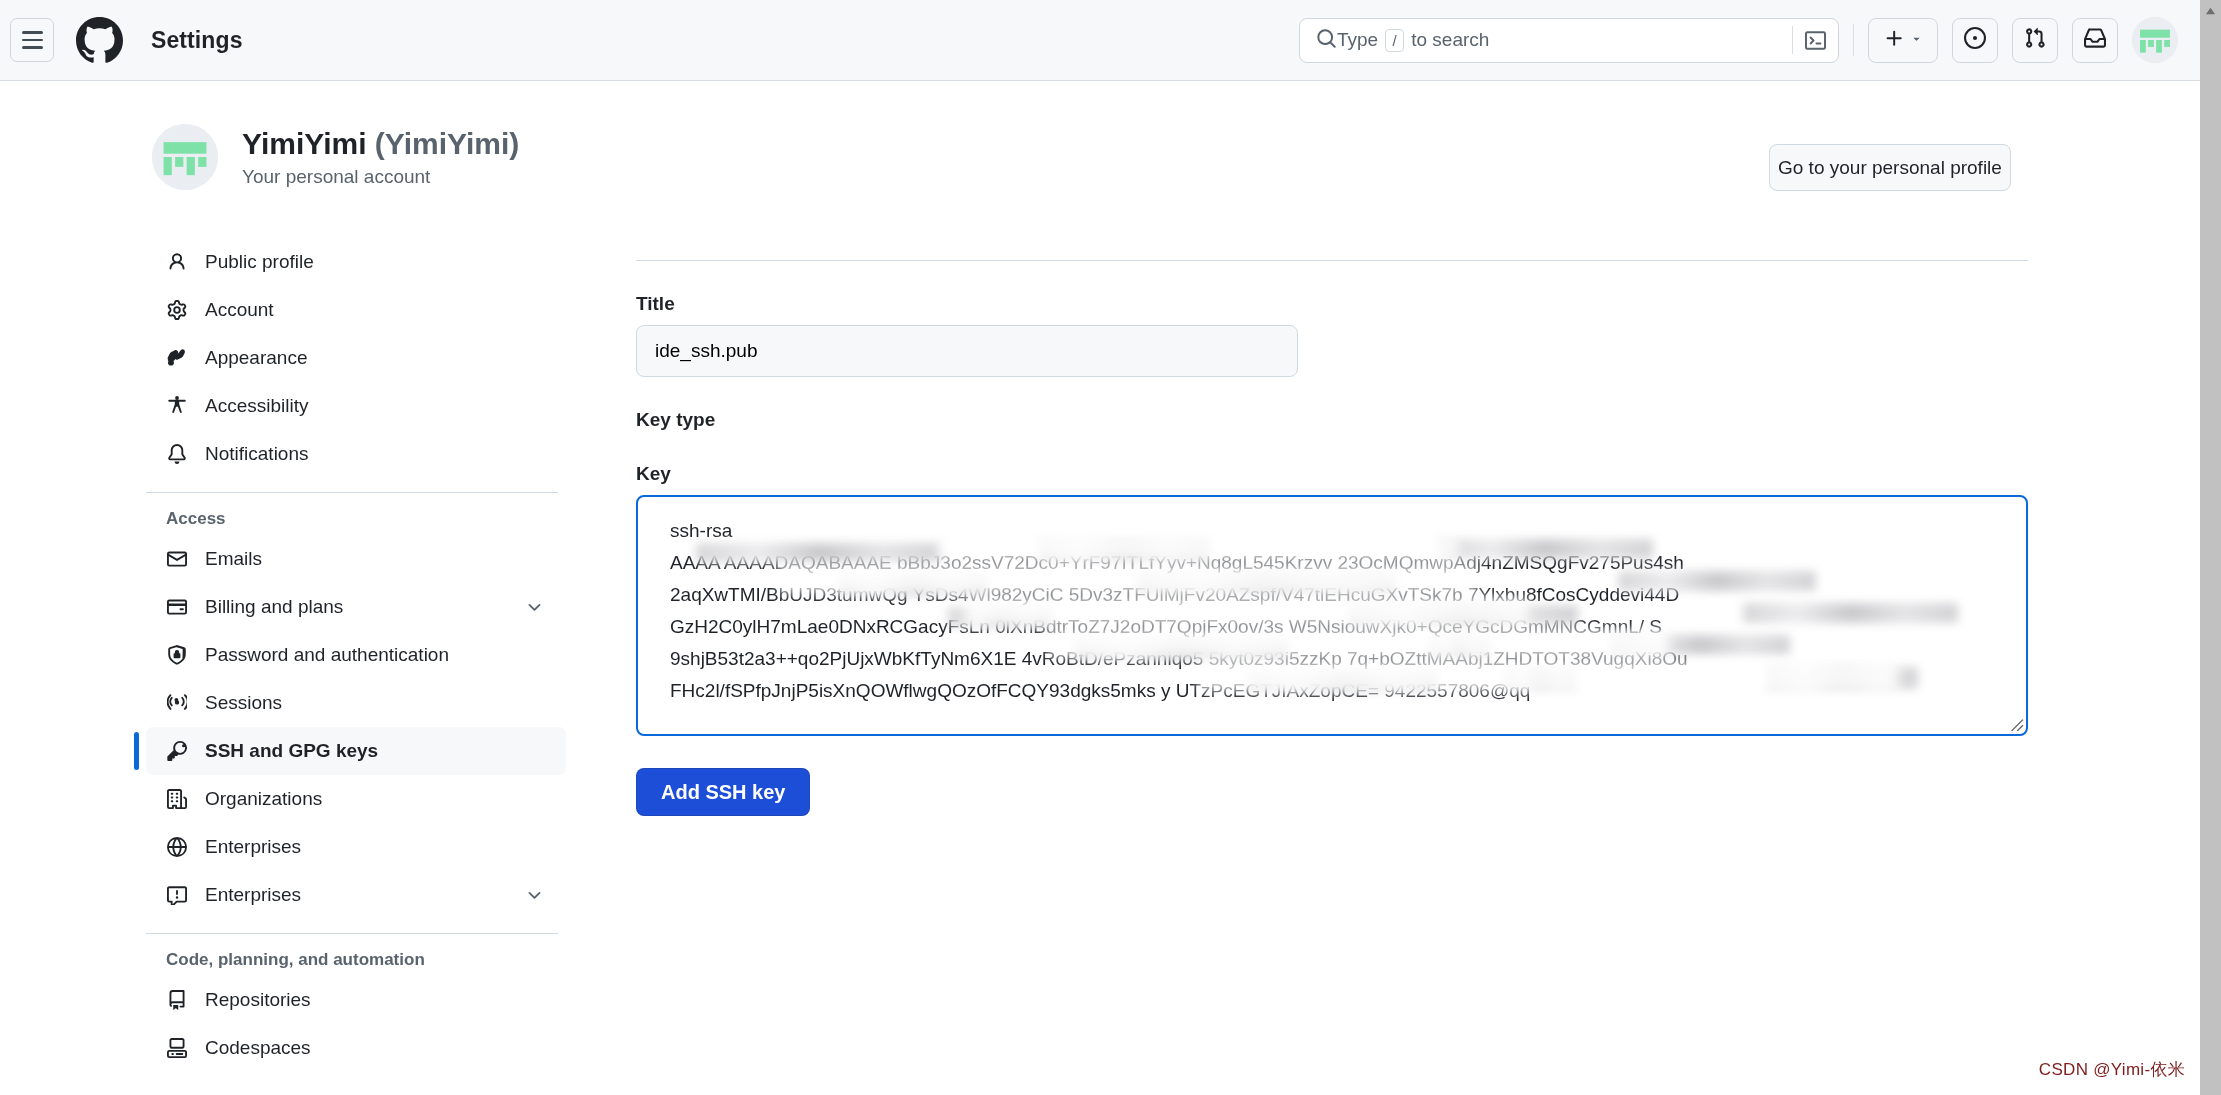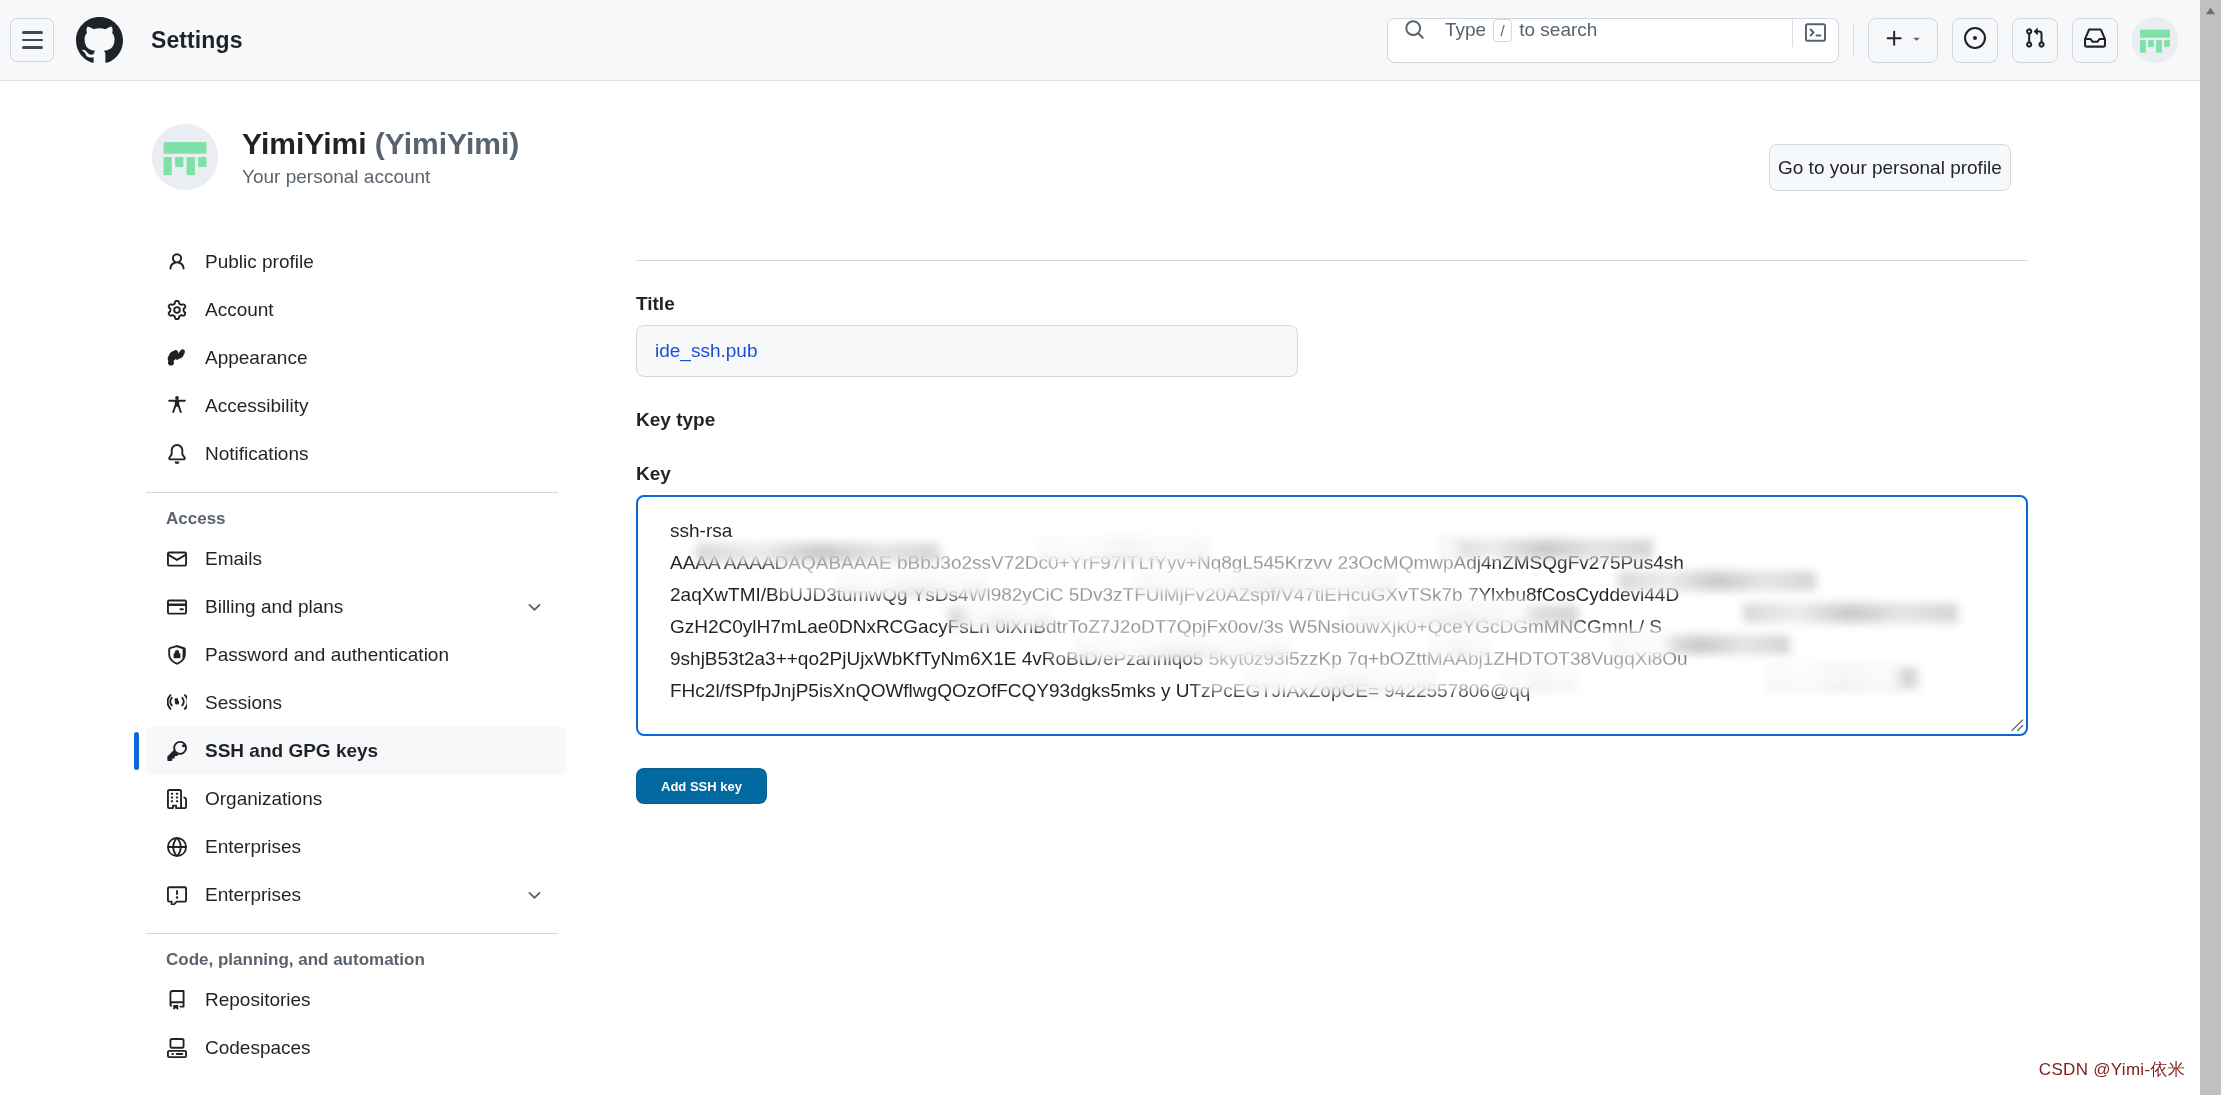--- a/index.html
+++ b/index.html
@@ -27,22 +27,22 @@
   .hamburger span { display:block; width: 21px; height: 2.4px; background: #424a53; border-radius: 2px; }
   .gh-logo { margin-left: 22px; width: 47px; height: 47px; }
   .app-title {
     margin-left: 28px; font-size: 23px; color: #1f2328; font-weight: 600;
     letter-spacing: .1px;
   }
   .header-right {
     margin-left: auto; display: flex; align-items: center; gap: 14px; padding-right: 22px;
   }
   .searchbox {
-    width: 452px; height: 45px; border: 1px solid #d0d7de; border-radius: 8px;
-    background: #ffffff; display: flex; align-items: flex-start; padding: 0 12px 0 16px; gap: 20px;
+    width: 540px; height: 45px; border: 1px solid #d0d7de; border-radius: 8px;
+    background: #ffffff; display: flex; align-items: center; padding: 0 12px 0 16px; gap: 0;
     cursor: text;
   }
   .searchbox .s-text { font-size: 19px; color: #59636e; display:flex; align-items:center; gap:7px; white-space:nowrap;}
   .slashkey {
     display:inline-flex; align-items:center; justify-content:center;
     border:1px solid #d1d9e0; border-radius:4px; min-width:19px; height:23px;
     font-size:15px; color:#59636e; padding:0 4px; line-height:1;
   }
   .term-btn { margin-left:auto; display:flex; align-items:center; padding-left:12px; border-left:1px solid #d8dee4; height:28px; }
   .divider-v { width:1px; height:32px; background:#d8dee4; }
@@ -86,21 +86,21 @@
   .nav-group-title { font-size: 17px; color:#59636e; font-weight: 600; padding: 6px 0 6px 20px; }
 
   
   .main { position:absolute; top:238px; left:636px; width: 1392px; }
   .main-title { font-size: 34px; color:#1f2328; font-weight: 400; letter-spacing:.1px; }
   .main-rule { height:1px; background:#d1d9e0; margin-top: 22px; }
 
   .field-label { font-size: 19px; color:#1f2328; font-weight: 600; margin-top: 32px; }
   .text-input {
     margin-top: 10px; width: 662px; height: 52px; border:1px solid #d1d9e0; border-radius:8px;
-    background:#f6f8fa; font-size:19px; color:#1d4ed8; padding: 0 18px;
+    background:#f6f8fa; font-size:19px; color:#000000; padding: 0 18px;
     font-family:inherit;
   }
   .select-wrap {
     margin-top: 10px; display:inline-flex; align-items:center; gap: 14px;
     height: 48px; padding: 0 16px; border:1px solid #d1d9e0; border-radius: 8px; background:#fff;
     cursor:pointer;
   }
   .select-wrap .sel-val { font-size: 19px; color:#1f2328; }
 
   .key-area {
@@ -112,23 +112,23 @@
     position:absolute; top: 18px; left: 32px; right: 6px;
     font-size: 19px; line-height: 32px; color:#1f2328;
     white-space: nowrap; overflow:hidden;
   }
   .key-line { height: 32px; overflow: hidden; }
   .resize-grip {
     position:absolute; right: 2px; bottom: 2px; width: 18px; height: 18px;
   }
 
   .submit-btn {
-    margin-top: 32px; height: 36px; padding: 0 24px;
-    background: #0369a1; color:#ffffff; border: 1px solid rgba(31,35,40,.15); border-radius: 8px;
-    font-size: 13px; font-weight: 600; font-family:inherit; cursor:pointer;
+    margin-top: 32px; height: 48px; padding: 0 24px;
+    background: #1d4ed8; color:#ffffff; border: 1px solid rgba(31,35,40,.15); border-radius: 8px;
+    font-size: 20px; font-weight: 600; font-family:inherit; cursor:pointer;
   }
 
   
   .blur {
     position:absolute; background: linear-gradient(90deg,#d6d6d8,#ececee,#c9c9cc,#e4e4e6,#d2d2d5);
     filter: blur(5px); border-radius: 3px; opacity:.97;
   }
   .blur-soft {
     position:absolute; background: rgba(255,255,255,.82); filter: blur(6px);
   }

